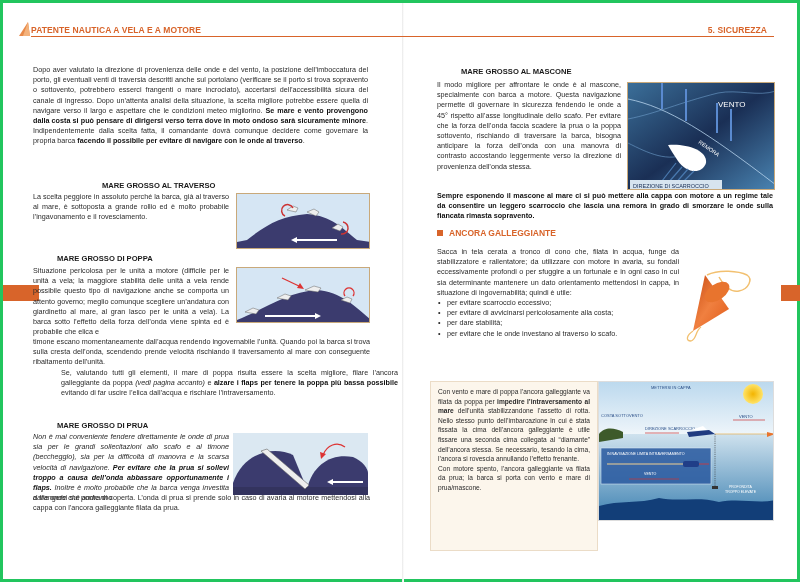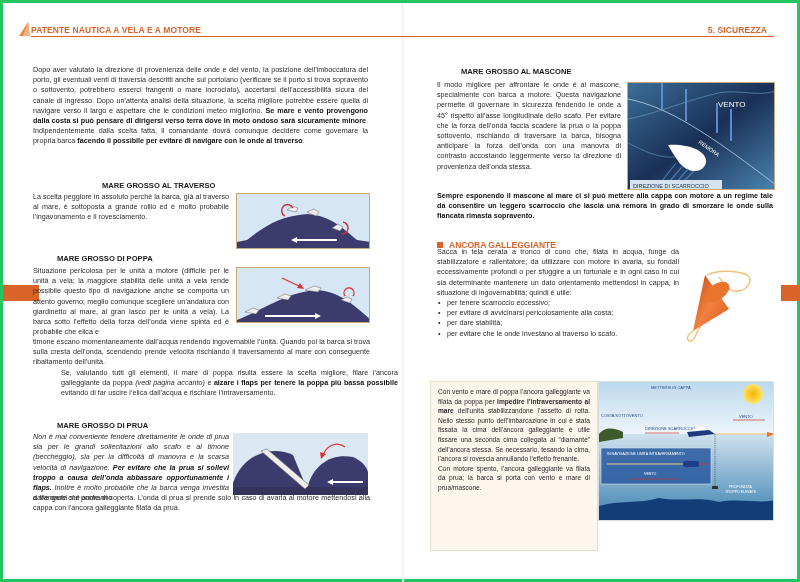--- a/index.html
+++ b/index.html
@@ -140,28 +140,28 @@
       <line x1="66" y1="88" x2="52" y2="102" stroke="#4a7ab0" stroke-width="1.2"></line>
       <rect x="2" y="97" width="92" height="10" fill="#d7e4ef"></rect>
       <text class="svgtxt" x="5" y="104.5" font-size="5.5" fill="#1a2f55">DIREZIONE   DI SCARROCCIO</text>
     </svg>
   </div>
 
   <div class="p" style="left:434px; top:188px; width:336px;">
     <b>Sempre esponendo il mascone al mare ci si può mettere alla cappa con motore a un regime tale da consentire un leggero scarroccio che lascia una remora in grado di smorzare le onde sulla fiancata rimasta sopravento.</b>
   </div>
 
-  <div class="h-orange" style="left:434px; top:225px;margin-top:12px;">
+  <div class="h-orange" style="left:434px; top:225px;">
     <span class="sq"></span><span>ANCORA GALLEGGIANTE</span>
   </div>
 
   <div class="p" style="left:434px; top:244px; width:242px;">
     <span>Sacca in tela cerata a tronco di cono che, filata in acqua, funge da stabilizzatore e rallentatore; da utilizzare con motore in avaria, su fondali eccessivamente profondi o per sfuggire a un fortunale e in ogni caso in cui sia determinante mantenere un dato orientamento mettendosi in cappa, in situazione di ingovernabilità; quindi è utile:</span>
     <ul class="bul">
-      <li>per tenere scarroccio eccessivo;</li>
+      <li>per evitare scarroccio eccessivo;</li>
       <li>per evitare di avvicinarsi pericolosamente alla costa;</li>
       <li>per dare stabilità;</li>
       <li>per evitare che le onde investano al traverso lo scafo.</li>
     </ul>
   </div>
 
   <svg style="position:absolute; left:676px; top:262px;" width="80" height="80" viewBox="0 0 80 80">
     <defs>
       <linearGradient id="cone" x1="0" y1="0" x2="1" y2="1">
         <stop offset="0" stop-color="#c84a10"></stop>

